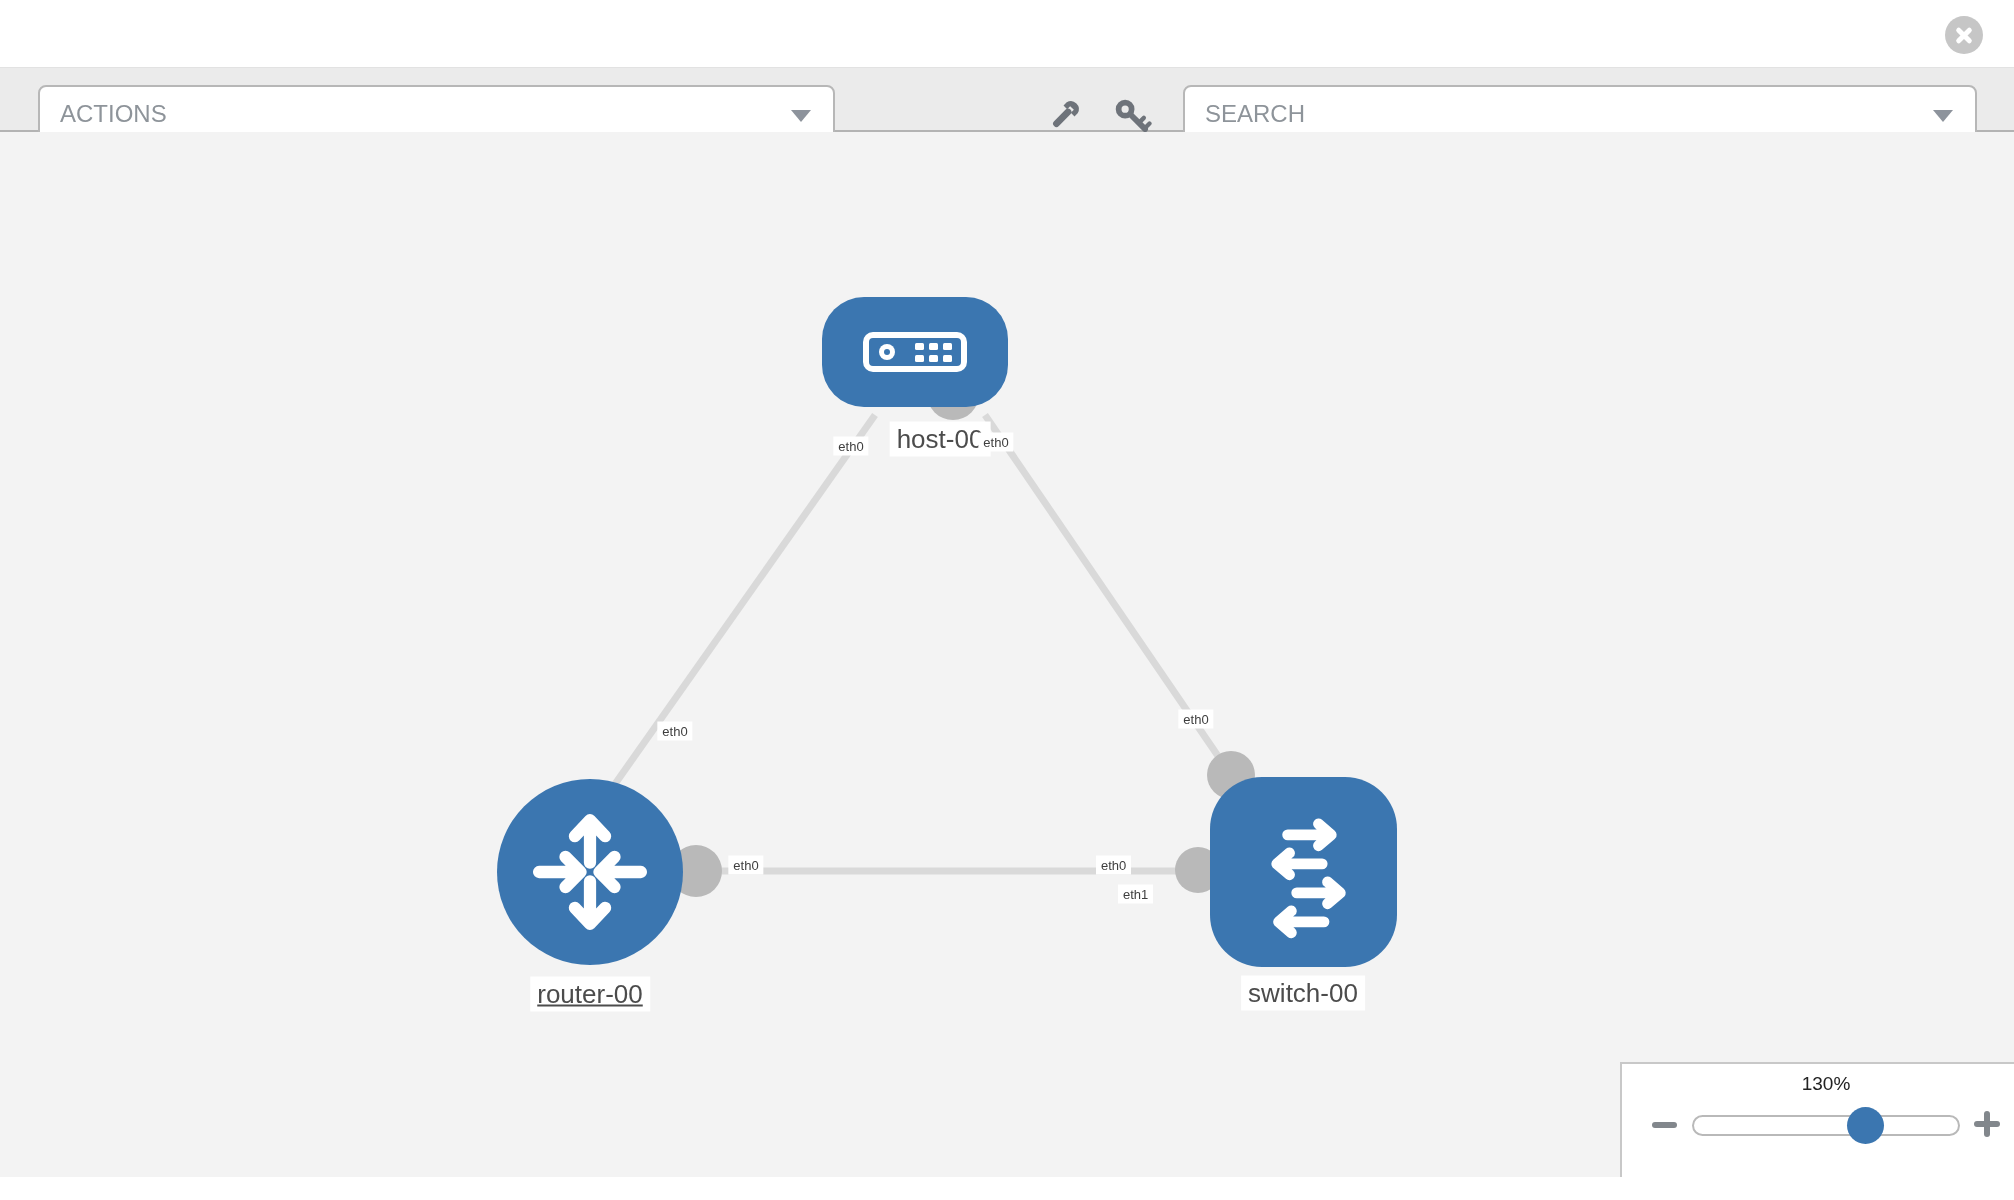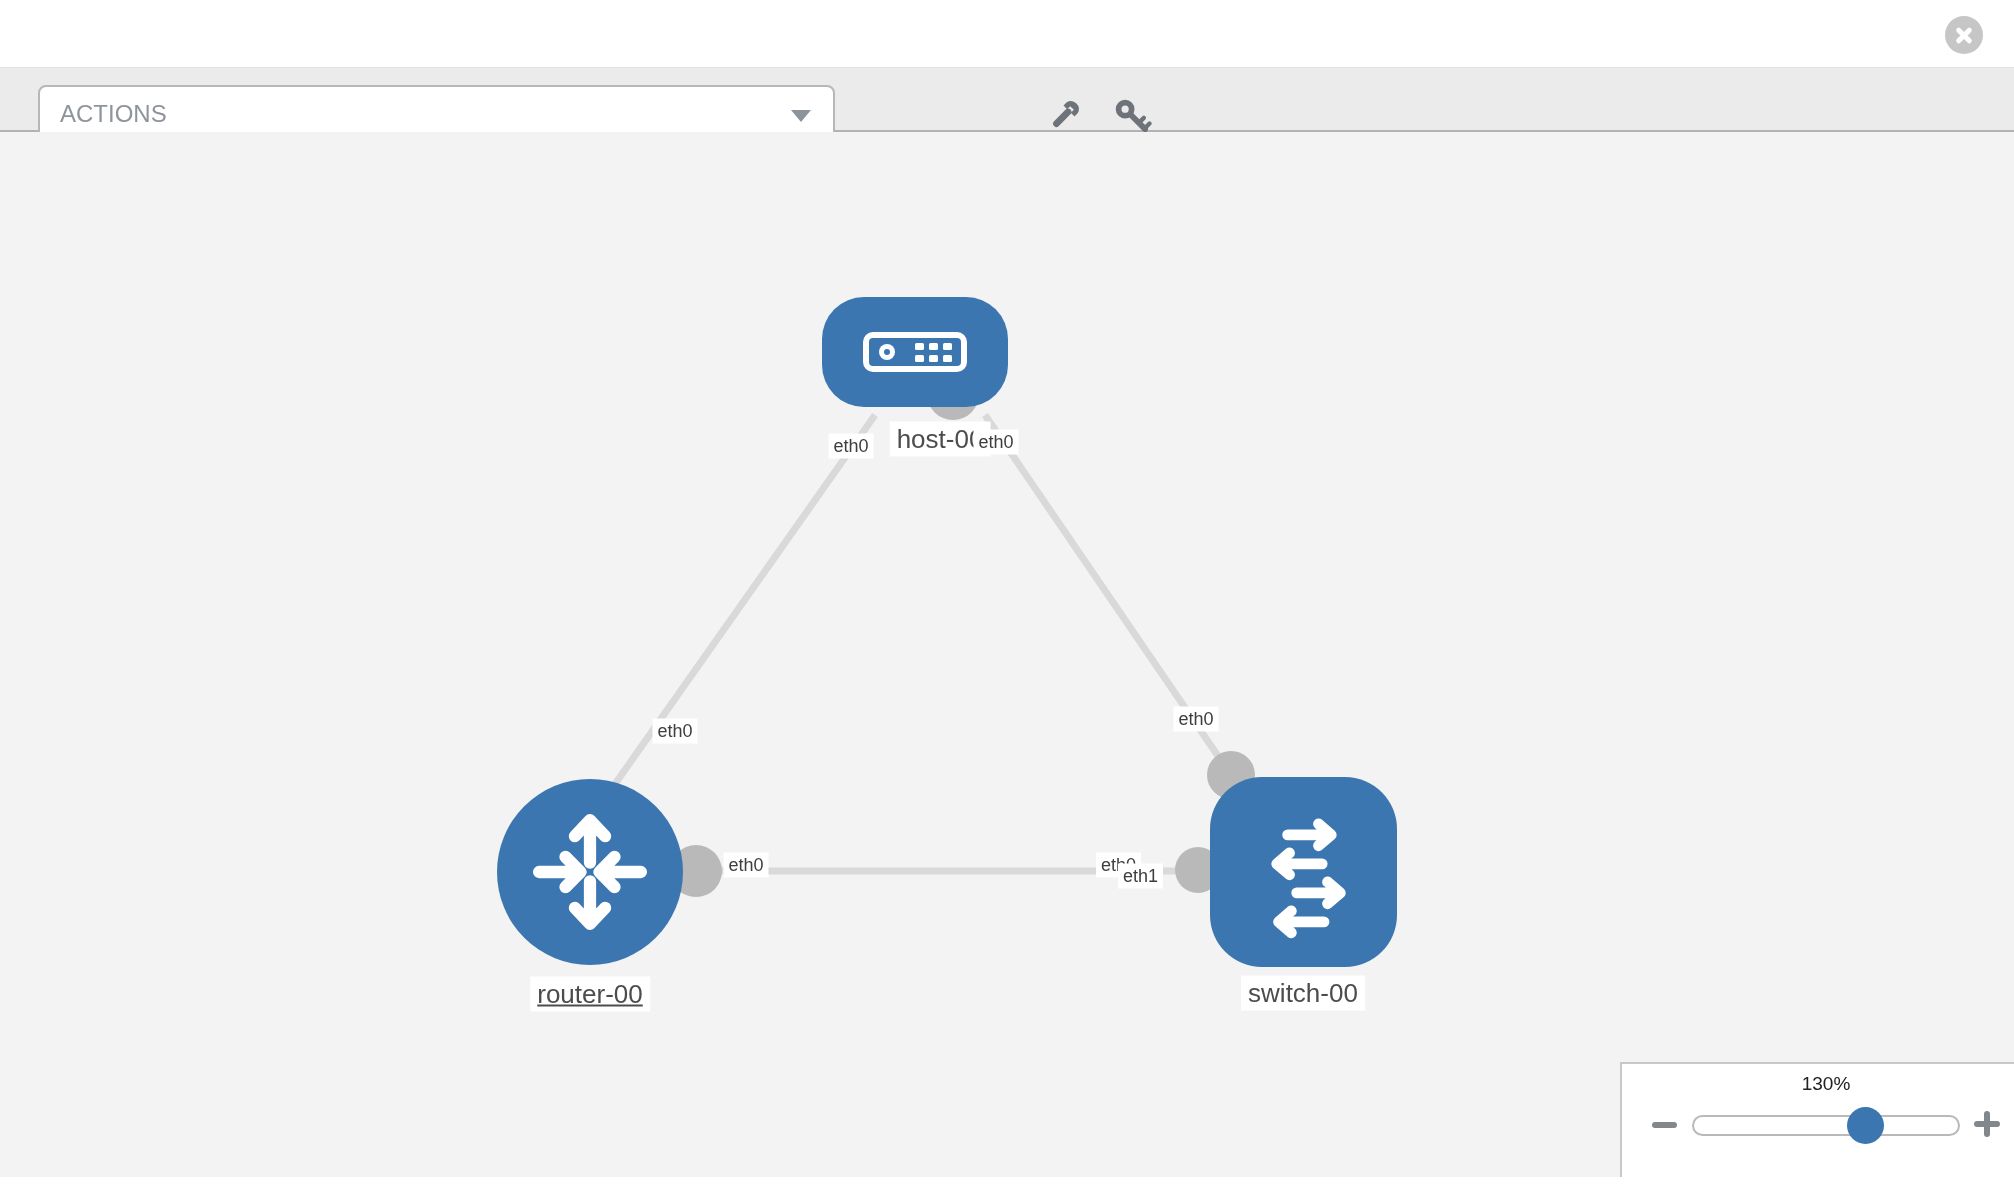--- a/index.html
+++ b/index.html
@@ -41,21 +41,21 @@
   .links-svg { position:absolute; left:0; top:0; }
 
   .node { position:absolute; background:#3b76b0; cursor:pointer; }
   .node-host   { left:822px;  top:165px; width:186px; height:110px; border-radius:42px; }
   .node-router { left:497px;  top:647px; width:186px; height:186px; border-radius:50%; }
   .node-switch { left:1210px; top:645px; width:187px; height:190px; border-radius:52px; }
   .node svg { position:absolute; left:50%; top:50%; transform:translate(-50%,-50%); }
 
   .chip { position:absolute; background:#ffffff; color:#4c4c4c; white-space:nowrap; }
   .node-label { font-size:26px; padding:2px 7px; transform:translate(-50%,-50%); }
-  .if-label   { font-size:18px; padding:2px 5px; color:#3e3e3e; transform:translate(-50%,-50%); }
+  .if-label   { font-size:13px; padding:2px 5px; color:#3e3e3e; transform:translate(-50%,-50%); }
   .if-label.anchor-left { transform:translate(0,-50%); }
 
   
   .zoom-panel { position:absolute; left:1620px; top:930px; width:394px; height:115px;
                 background:#ffffff; border-left:2px solid #c8c8c8; border-top:2px solid #c8c8c8; }
   .zoom-percent { position:absolute; left:70px; top:9px; width:268px; text-align:center;
                   font-size:19px; color:#222; }
   .zoom-minus { position:absolute; left:30px; top:58px; width:25px; height:6px;
                 background:#82878c; border-radius:3px; cursor:pointer; }
   .zoom-track { position:absolute; left:70px; top:51px; width:268px; height:21px;
@@ -90,20 +90,24 @@
 
   <svg class="tb-icon key-icon" viewBox="0 0 32 32">
     <g stroke="#6e737a" fill="none" stroke-linecap="round">
       <circle cx="10.5" cy="10.5" r="5.2" stroke-width="4.6"></circle>
       <line x1="15" y1="15" x2="26.5" y2="26.5" stroke-width="4.6"></line>
       <line x1="21.5" y1="21.5" x2="25.5" y2="17.5" stroke-width="3.4"></line>
       <line x1="26" y1="26" x2="30" y2="22" stroke-width="3.4"></line>
     </g>
   </svg>
 
+  <div class="fake-select search-select">
+    <span class="sel-text">SEARCH</span>
+    <span class="caret"></span>
+  </div>
 </div>
 
 <div class="canvas">
 
   <svg class="links-svg" width="2014" height="1045">
 
     <line x1="875" y1="283" x2="615" y2="652" stroke="#d9d9d9" stroke-width="7"></line>
     <line x1="985" y1="283" x2="1231" y2="643" stroke="#d9d9d9" stroke-width="7"></line>
     <line x1="590" y1="739" x2="1303" y2="739" stroke="#d9d9d9" stroke-width="7"></line>
 
@@ -154,21 +158,21 @@
   <div class="chip node-label" style="left:940px;  top:307px;">host-00</div>
   <div class="chip node-label" style="left:590px;  top:862px;text-decoration:underline;">router-00</div>
   <div class="chip node-label" style="left:1303px; top:861px;text-align:center;">switch-00</div>
 
   <div class="chip if-label" style="left:851px;  top:314px;">eth0</div>
   <div class="chip if-label" style="left:996px;  top:310px;">eth0</div>
   <div class="chip if-label" style="left:675px;  top:599px;">eth0</div>
   <div class="chip if-label" style="left:1196px; top:587px;">eth0</div>
   <div class="chip if-label" style="left:746px;  top:733px;">eth0</div>
   <div class="chip if-label anchor-left" style="left:1096px; top:733px;">eth0</div>
-  <div class="chip if-label anchor-left" style="left:1118px; top:744px;">eth1</div>
+  <div class="chip if-label anchor-left" style="left:1118px; top:762px;">eth1</div>
 
   <div class="zoom-panel">
     <div class="zoom-percent">130%</div>
     <div class="zoom-minus"></div>
     <div class="zoom-track"></div>
     <div class="zoom-thumb"></div>
     <div class="zoom-plus"></div>
   </div>
 </div>
 

